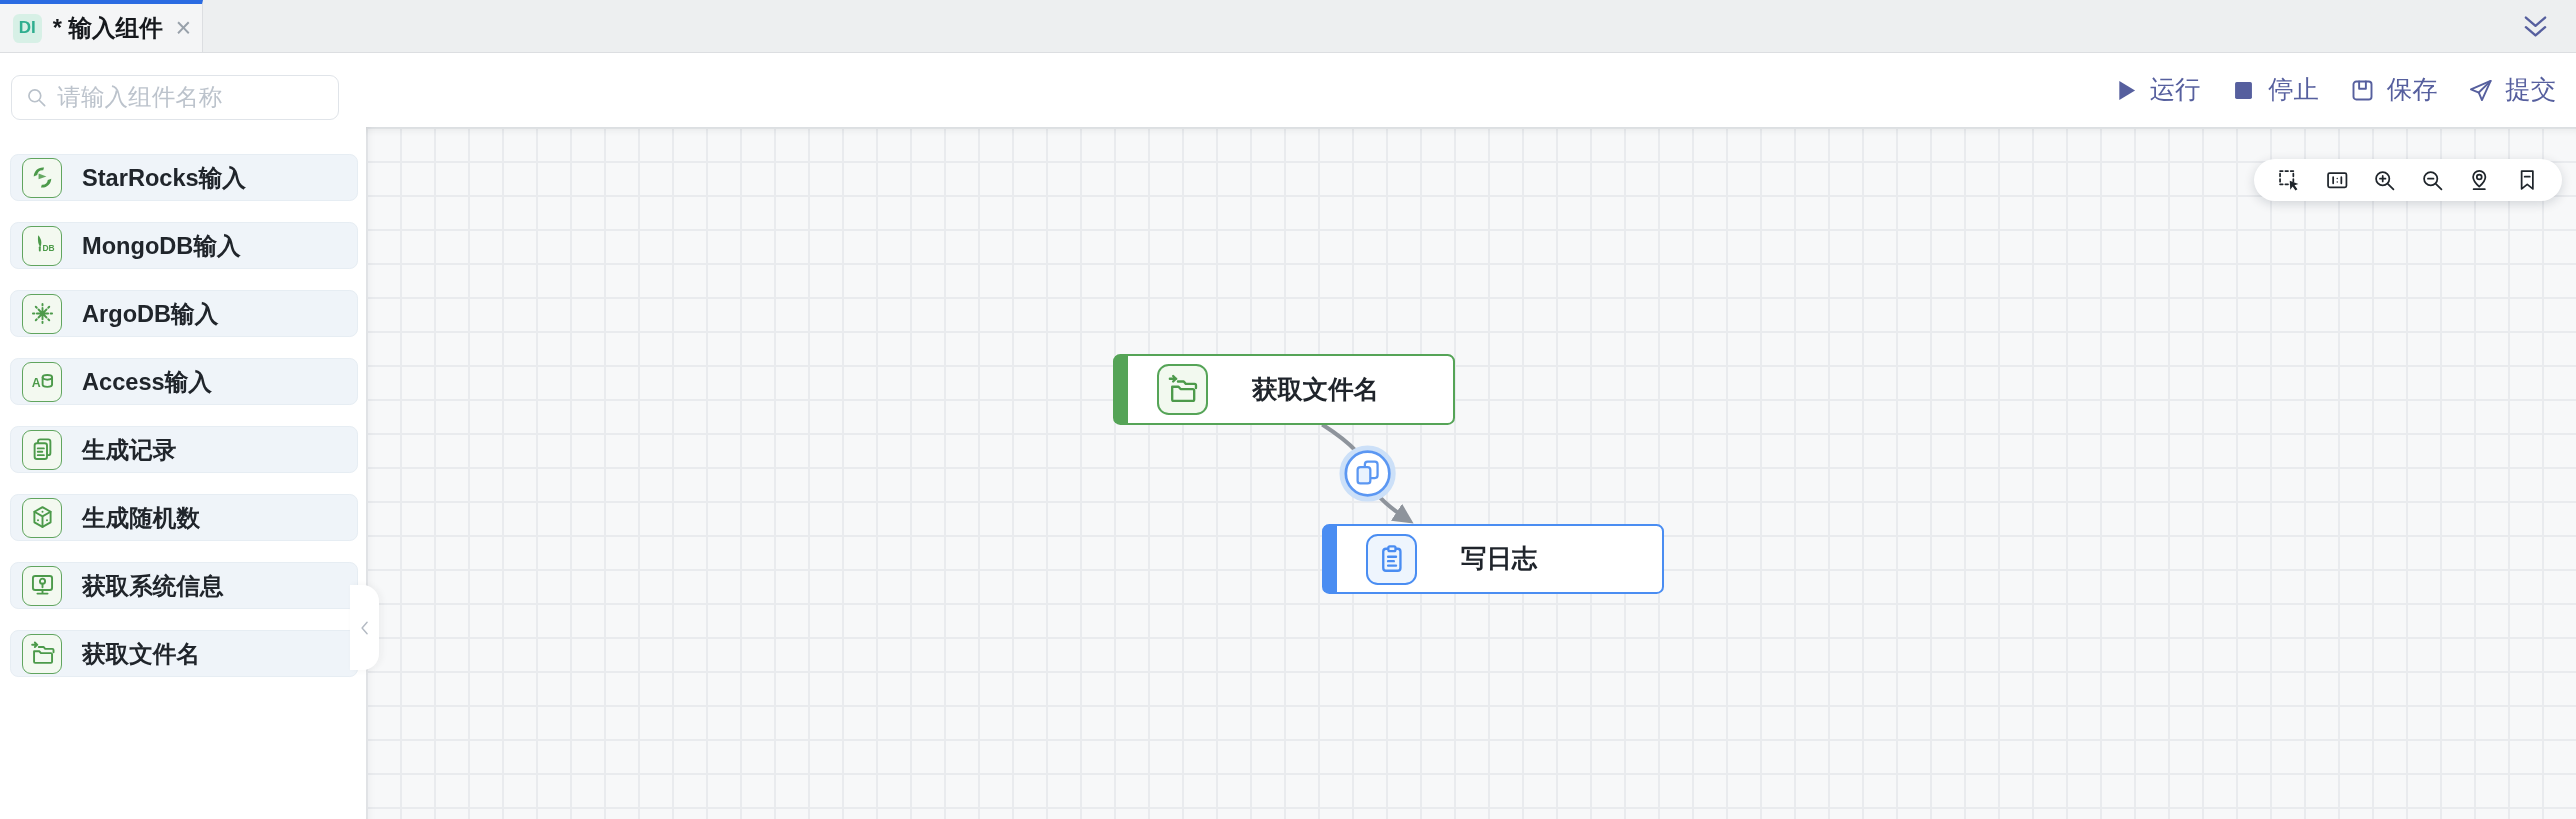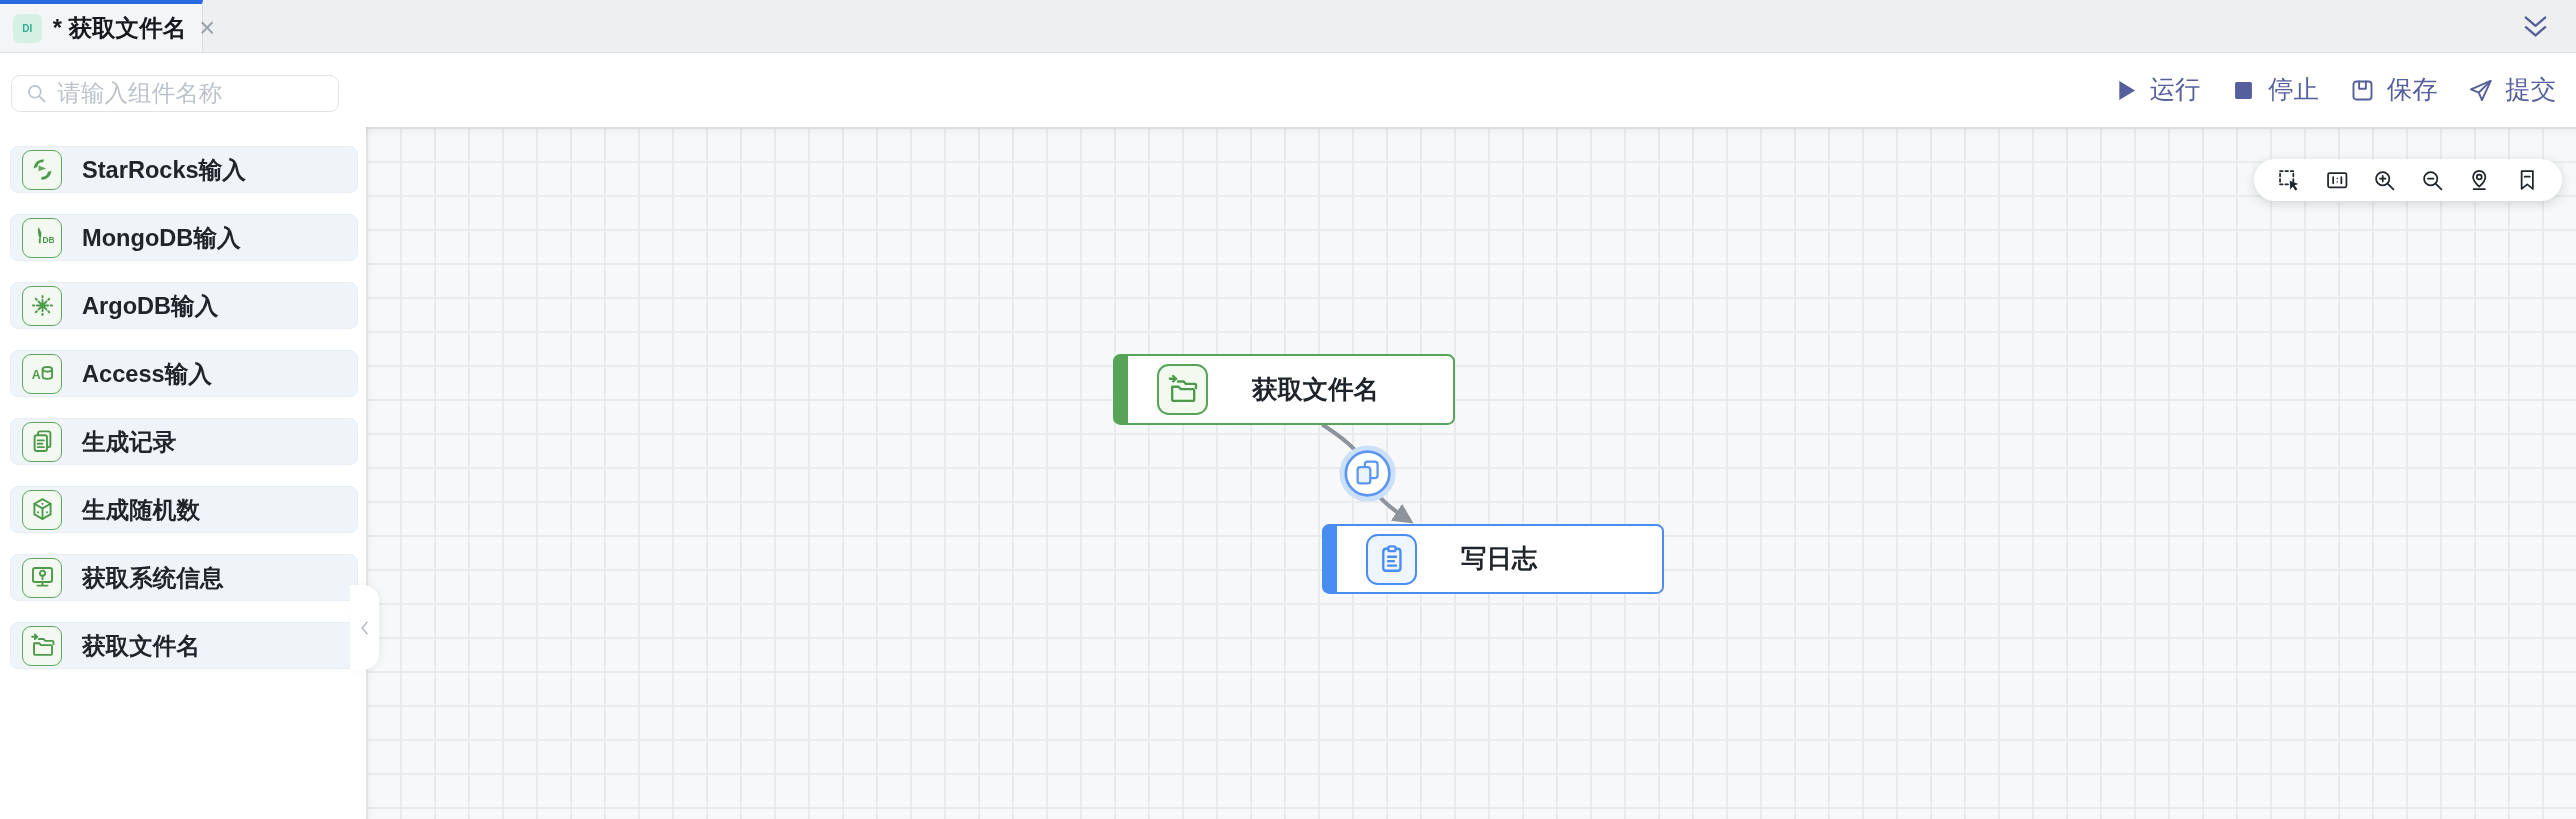--- a/index.html
+++ b/index.html
@@ -3,33 +3,33 @@
 <meta charset="utf-8">
 <style>
   * { margin:0; padding:0; box-sizing:border-box; }
   html,body { width:2576px; height:820px; overflow:hidden; }
   body { font-family:"Liberation Sans","DejaVu Sans",sans-serif; background:#fff; color:#20252b; }
 
   
   .tabbar { height:53px; background:#edeff0; border-bottom:1.8px solid #dcdee1; display:flex; align-items:stretch; }
   .tab { width:203px; background:#f4f5f6; border-top:4.5px solid #2a6be2; border-right:1.8px solid #dcdee1;
          display:flex; align-items:center; gap:11px; padding:0 12.7px; cursor:pointer; }
-  .di-badge { width:29px; height:29px; background:#d7f0e6; color:#2fae8f; border-radius:6.3px; font-size:10px;
+  .di-badge { width:29px; height:29px; background:#d7f0e6; color:#2fae8f; border-radius:6.3px; font-size:17px;
               font-weight:bold; display:flex; align-items:center; justify-content:center; flex:0 0 29px; }
   .tab-title { font-size:23.6px; color:#16191d; font-weight:600; white-space:nowrap; }
   .tab-close { color:#98a1aa; font-size:27px; line-height:1; margin-left:1.8px; cursor:pointer; }
   .tab-expand { margin-left:auto; align-self:center; margin-right:23.6px; color:#565f9e; width:33px; height:33px; cursor:pointer; }
   .tab-expand svg { width:100%; height:100%; }
 
   
   .content { display:flex; height:767px; position:relative; background:#fff; }
 
   
   .sidebar { width:366px; flex:0 0 366px; background:#fff; }
-  .search { margin:22px 27px 7px 11px; height:37px; border:1.8px solid #e0e4e9; border-radius:9px;
+  .search { margin:22px 27px 7px 11px; height:45px; border:1.8px solid #e0e4e9; border-radius:9px;
             display:flex; align-items:center; padding:0 12.7px; gap:9px; background:#fff; }
   .search svg { width:23.6px; height:23.6px; color:#b9c1ca; flex:0 0 23.6px; }
   .search input { border:none; outline:none; font-size:23.6px; color:#333; width:100%; background:transparent;
                   font-family:inherit; }
   .search input::placeholder { color:#bcc3cc; }
   .items { margin-top:34px; padding:0 8.2px 0 10px; }
   .item { height:47px; margin-bottom:21px; background:#eff4f9; border:0.9px solid #e6edf3; border-radius:8.2px;
           display:flex; align-items:center; padding:0 11px; gap:20px; cursor:pointer;text-align:center; }
   .item-icon { width:40px; height:40px; border:1.8px solid #60a55e; border-radius:9px; background:#f3f9f0;
                color:#4c9a4a; display:flex; align-items:center; justify-content:center; flex:0 0 40px; }
@@ -79,21 +79,21 @@
   .node-label { margin-left:44px; font-size:25.4px; color:#1f242b; font-weight:600; white-space:nowrap; }
 
   .edge-layer { position:absolute; inset:0; width:100%; height:100%; z-index:3; pointer-events:none; }
 </style>
 </head>
 <body>
 
 <div class="tabbar">
   <div class="tab">
     <span class="di-badge">DI</span>
-    <span class="tab-title">* 获取文件名</span>
+    <span class="tab-title">* 输入组件</span>
     <span class="tab-close">×</span>
   </div>
   <div class="tab-expand"><svg viewBox="0 0 24 24" fill="none" stroke="currentColor" stroke-width="1.7" stroke-linecap="round" stroke-linejoin="round">
         <path d="M5 5.5l7 6 7-6"></path>
         <path d="M5 12.5l7 6 7-6"></path>
       </svg></div>
 </div>
 
 <div class="content">
 

